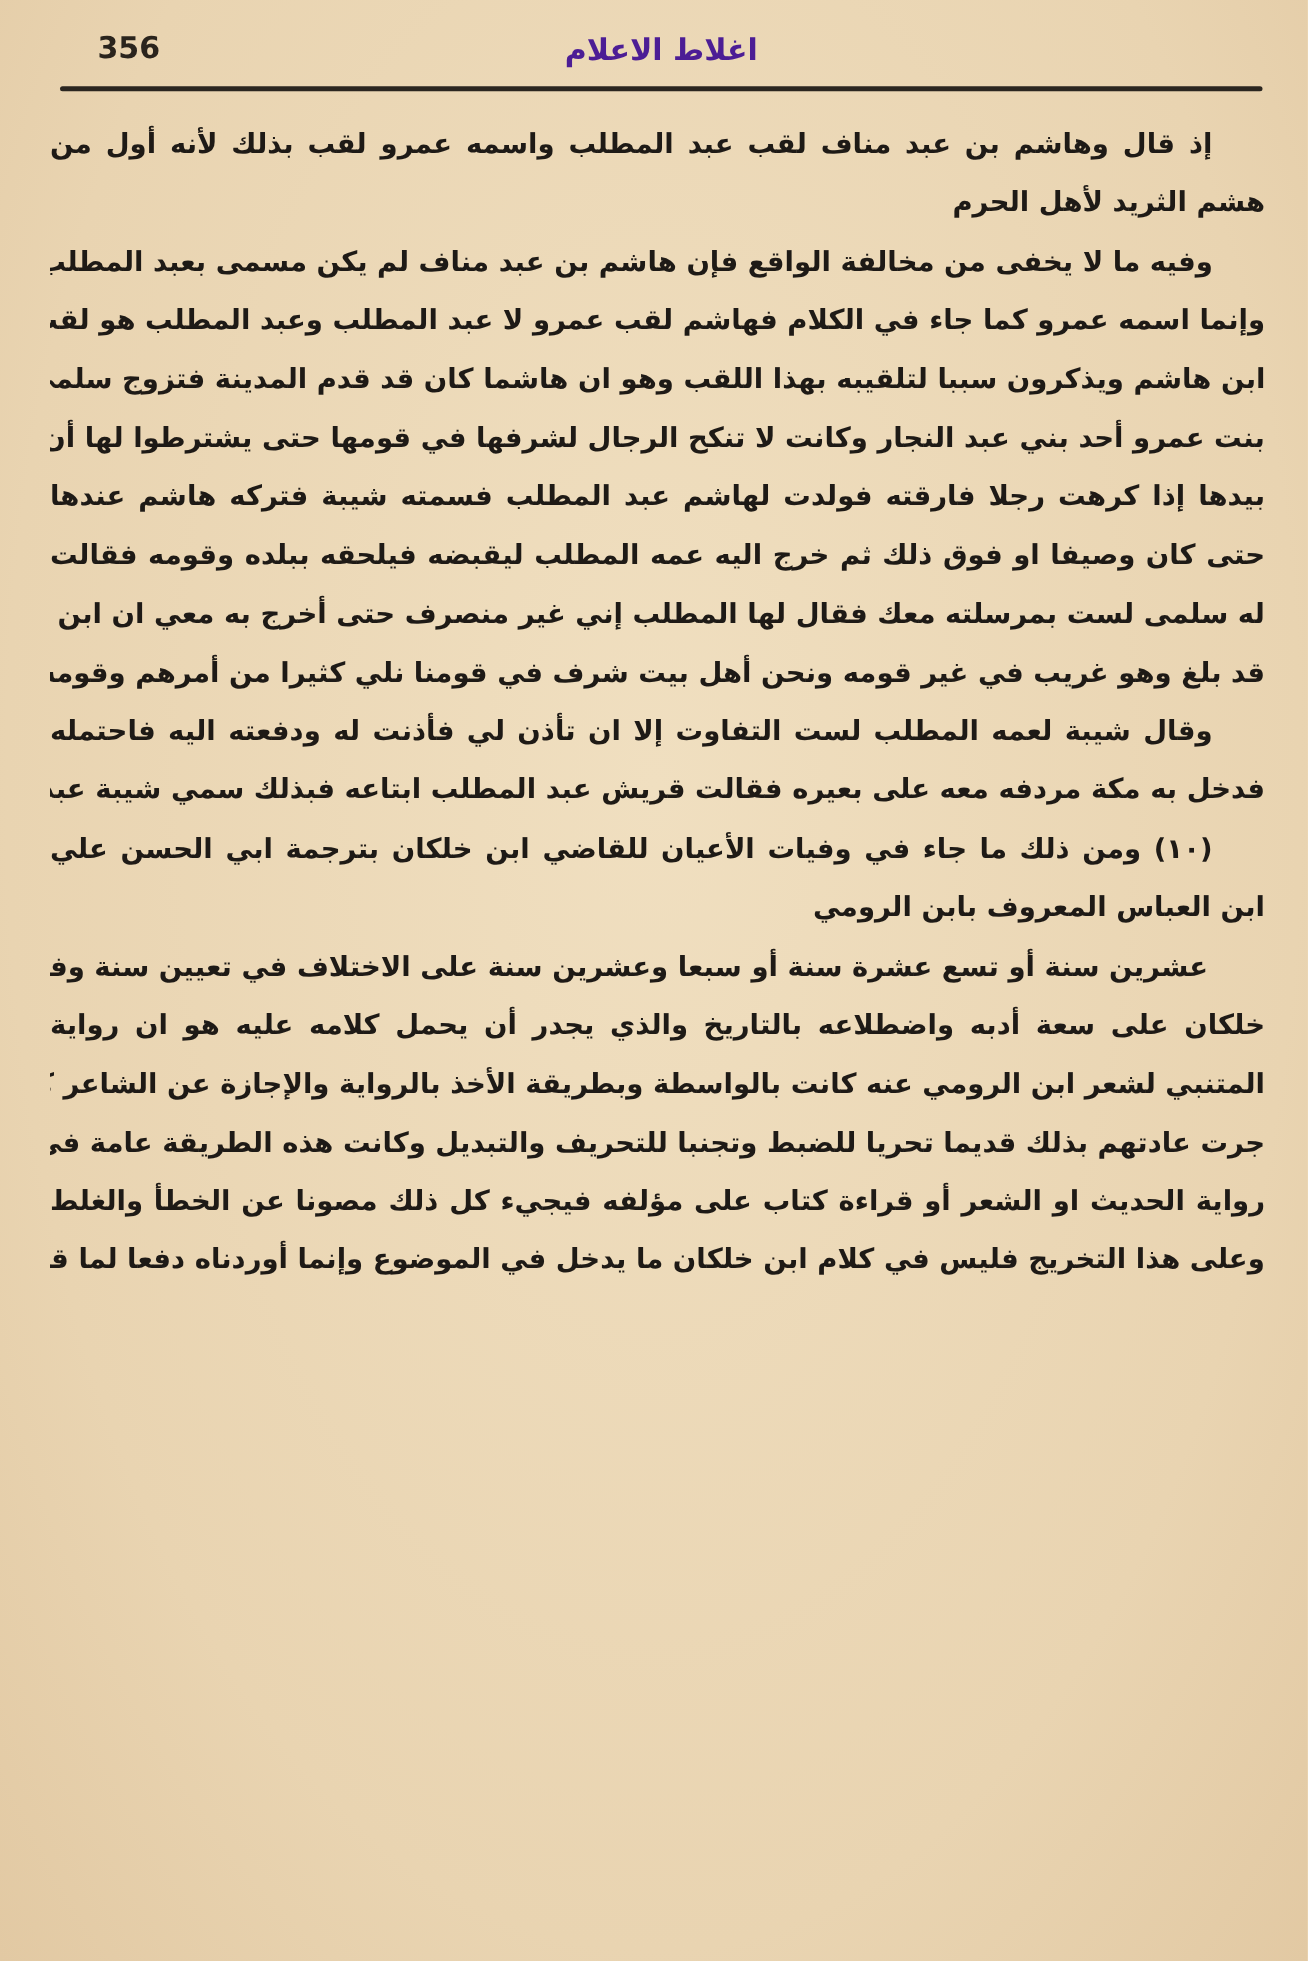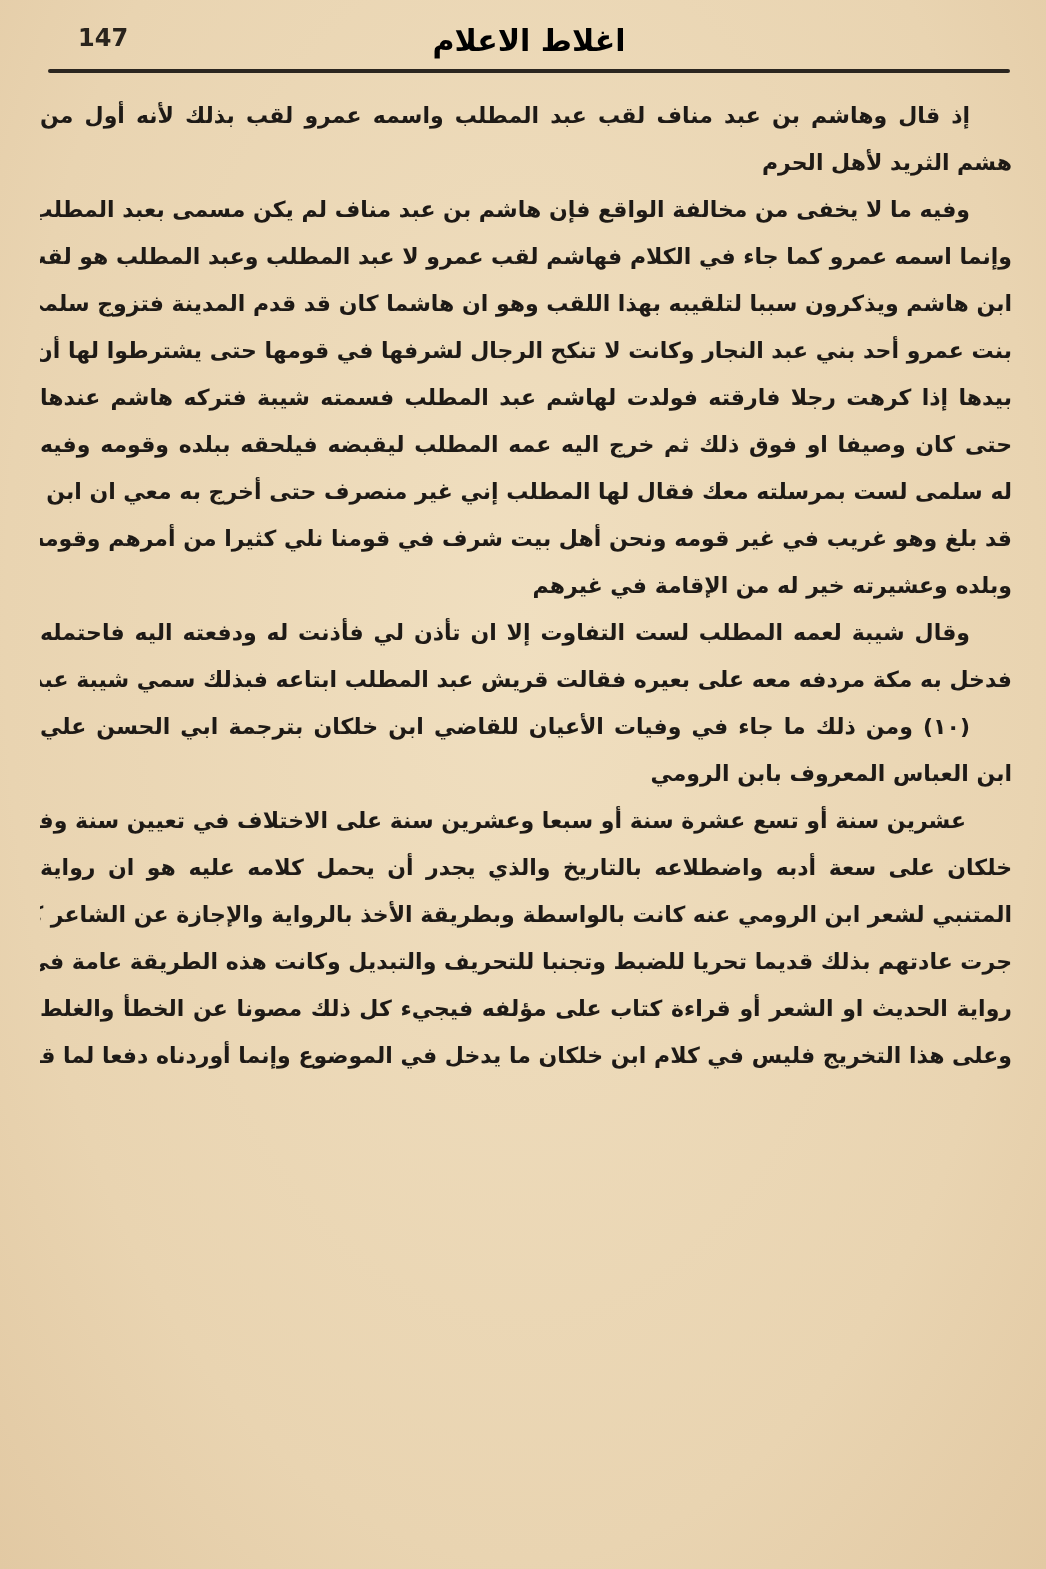--- a/index.html
+++ b/index.html
@@ -11,21 +11,21 @@
       font-family: "DejaVu Sans", sans-serif;
       color: #1e1a16;
       overflow: hidden;
       position: relative;
     }
     .page { position: absolute; left: 0; top: 0; width: 1046px; height: 1569px; direction: rtl; }
     .header {
       position: absolute; left: 48px; right: 36px; top: 18px; height: 44px;
       display: flex; align-items: center; justify-content: center;
     }
-    .running-title { font-size: 30px; font-weight: bold; color: #000000; }
+    .running-title { font-size: 24px; font-weight: bold; color: #4c1d95; }
     .page-number {
       position: absolute; left: 30px; top: 6px; font-size: 24px; font-weight: bold; color: #2a241d;
       direction: ltr;
     }
     .rule {
       position: absolute; left: 48px; right: 36px; top: 69px; height: 4px;
       background: #2b2620; border-radius: 2px;
     }
     .body {
       position: absolute; left: 40px; right: 34px; top: 92px;
@@ -38,36 +38,35 @@
     .line.quote { padding-right: 60px; text-align-last: right; }
     .line.para-end { text-align-last: right; }
     .line.center-ish { padding-right: 46px; }
   </style>
 </head>
 <body>
 
 <div class="page">
   <div class="header">
     <span class="running-title">اغلاط الاعلام</span>
-    <span class="page-number">147</span>
+    <span class="page-number">356</span>
   </div>
   <div class="rule"></div>
 
   <div class="body">
     <div class="line indent">إذ قال وهاشم بن عبد مناف لقب عبد المطلب واسمه عمرو لقب بذلك لأنه أول من</div>
     <div class="line short">هشم الثريد لأهل الحرم</div>
     <div class="line indent">وفيه ما لا يخفى من مخالفة الواقع فإن هاشم بن عبد مناف لم يكن مسمى بعبد المطلب</div>
     <div class="line">وإنما اسمه عمرو كما جاء في الكلام فهاشم لقب عمرو لا عبد المطلب وعبد المطلب هو لقب شيبة</div>
     <div class="line">ابن هاشم ويذكرون سببا لتلقيبه بهذا اللقب وهو ان هاشما كان قد قدم المدينة فتزوج سلمى</div>
     <div class="line">بنت عمرو أحد بني عبد النجار وكانت لا تنكح الرجال لشرفها في قومها حتى يشترطوا لها أن أمرها</div>
     <div class="line">بيدها إذا كرهت رجلا فارقته فولدت لهاشم عبد المطلب فسمته شيبة فتركه هاشم عندها</div>
-    <div class="line">حتى كان وصيفا او فوق ذلك ثم خرج اليه عمه المطلب ليقبضه فيلحقه ببلده وقومه وفيه</div>
+    <div class="line">حتى كان وصيفا او فوق ذلك ثم خرج اليه عمه المطلب ليقبضه فيلحقه ببلده وقومه فقالت</div>
     <div class="line">له سلمى لست بمرسلته معك فقال لها المطلب إني غير منصرف حتى أخرج به معي ان ابن اخي</div>
     <div class="line">قد بلغ وهو غريب في غير قومه ونحن أهل بيت شرف في قومنا نلي كثيرا من أمرهم وقومه</div>
-    <div class="line short">وبلده وعشيرته خير له من الإقامة في غيرهم</div>
     <div class="line indent">وقال شيبة لعمه المطلب لست التفاوت إلا ان تأذن لي فأذنت له ودفعته اليه فاحتمله</div>
     <div class="line">فدخل به مكة مردفه معه على بعيره فقالت قريش عبد المطلب ابتاعه فبذلك سمي شيبة عبد</div>
     <div class="line indent">(١٠) ومن ذلك ما جاء في وفيات الأعيان للقاضي ابن خلكان بترجمة ابي الحسن علي</div>
     <div class="line short">ابن العباس المعروف بابن الرومي</div>
     <div class="line center-ish para-end">عشرين سنة أو تسع عشرة سنة أو سبعا وعشرين سنة على الاختلاف في تعيين سنة وفاته</div>
     <div class="line">خلكان على سعة أدبه واضطلاعه بالتاريخ والذي يجدر أن يحمل كلامه عليه هو ان رواية</div>
     <div class="line">المتنبي لشعر ابن الرومي عنه كانت بالواسطة وبطريقة الأخذ بالرواية والإجازة عن الشاعر كما</div>
     <div class="line">جرت عادتهم بذلك قديما تحريا للضبط وتجنبا للتحريف والتبديل وكانت هذه الطريقة عامة في</div>
     <div class="line">رواية الحديث او الشعر أو قراءة كتاب على مؤلفه فيجيء كل ذلك مصونا عن الخطأ والغلط</div>
     <div class="line">وعلى هذا التخريج فليس في كلام ابن خلكان ما يدخل في الموضوع وإنما أوردناه دفعا لما قد</div>

